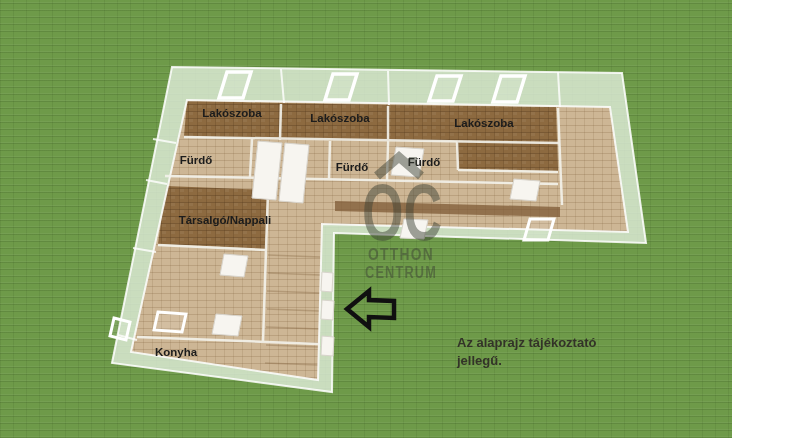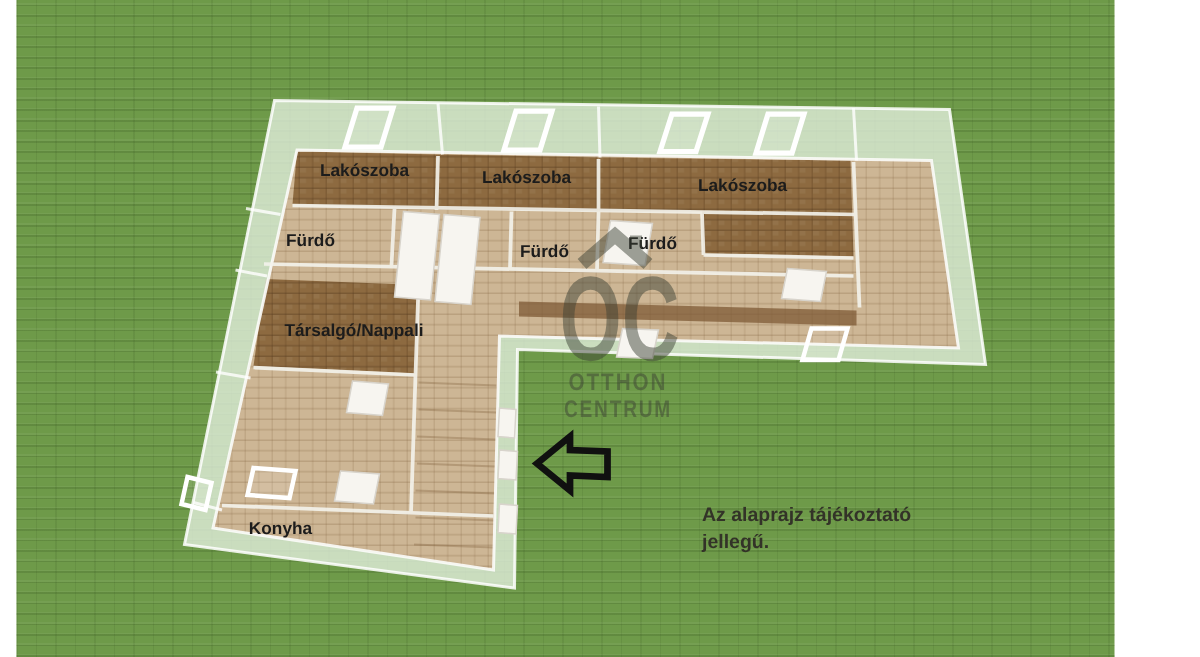--- a/index.html
+++ b/index.html
@@ -3,21 +3,20 @@
 <meta charset="utf-8">
 <style>
   html,body{margin:0;padding:0;}
   body{width:800px;height:438px;font-family:"Liberation Sans",sans-serif;}
   .stage{
     position:relative;width:732px;height:438px;overflow:hidden;
     background-color:#6e9a49;
     background-image:
       repeating-linear-gradient(0deg, rgba(52,82,30,.22) 0 1px, rgba(255,255,255,.05) 1px 2px, transparent 2px 7px),
       repeating-linear-gradient(90deg, rgba(52,82,30,.13) 0 1px, transparent 1px 13px);
-    margin-left: 11px;
   }
   svg{position:absolute;left:0;top:0;}
   text{font-family:"Liberation Sans",sans-serif;}
   .room-label{font-size:11.5px;font-weight:bold;fill:#1c1c1c;text-anchor:middle;}
   .disclaimer{font-size:13px;font-weight:bold;fill:#333328;}
   .wm-big{font-size:80px;font-weight:bold;text-anchor:middle;}
   .wm-small{font-size:16px;font-weight:bold;text-anchor:middle;letter-spacing:1.5px;}
 </style>
 </head>
 <body>

